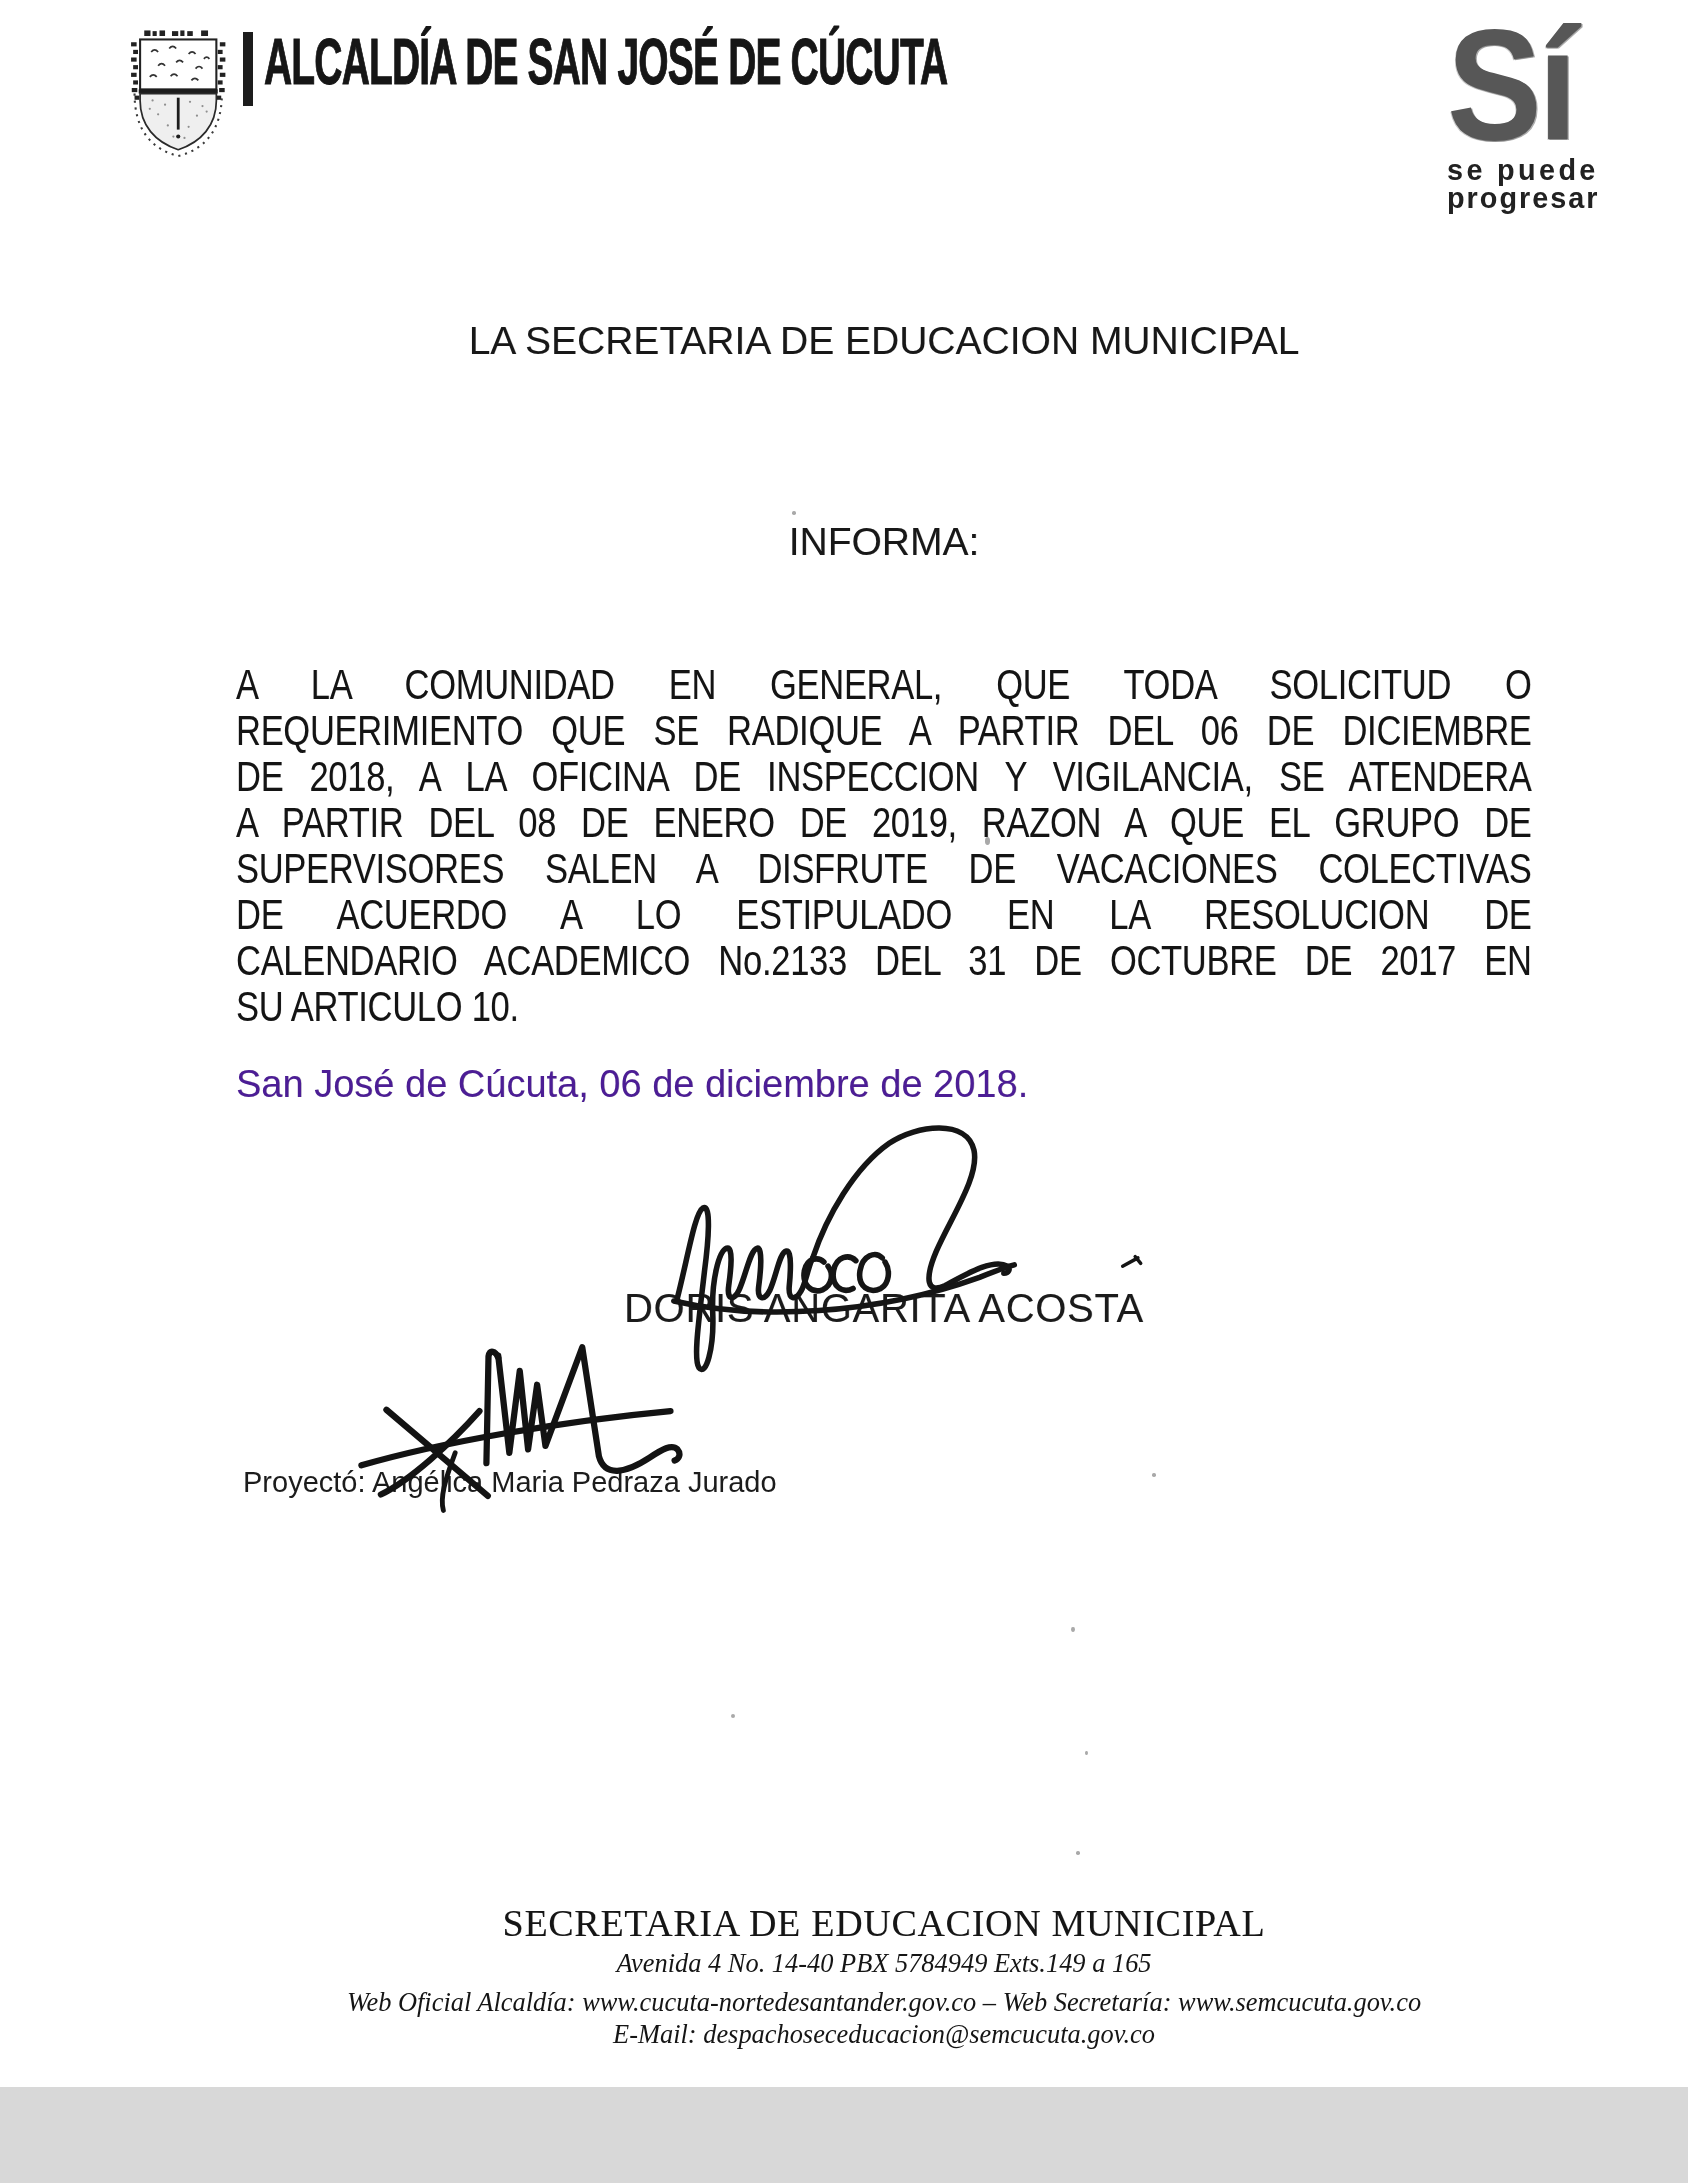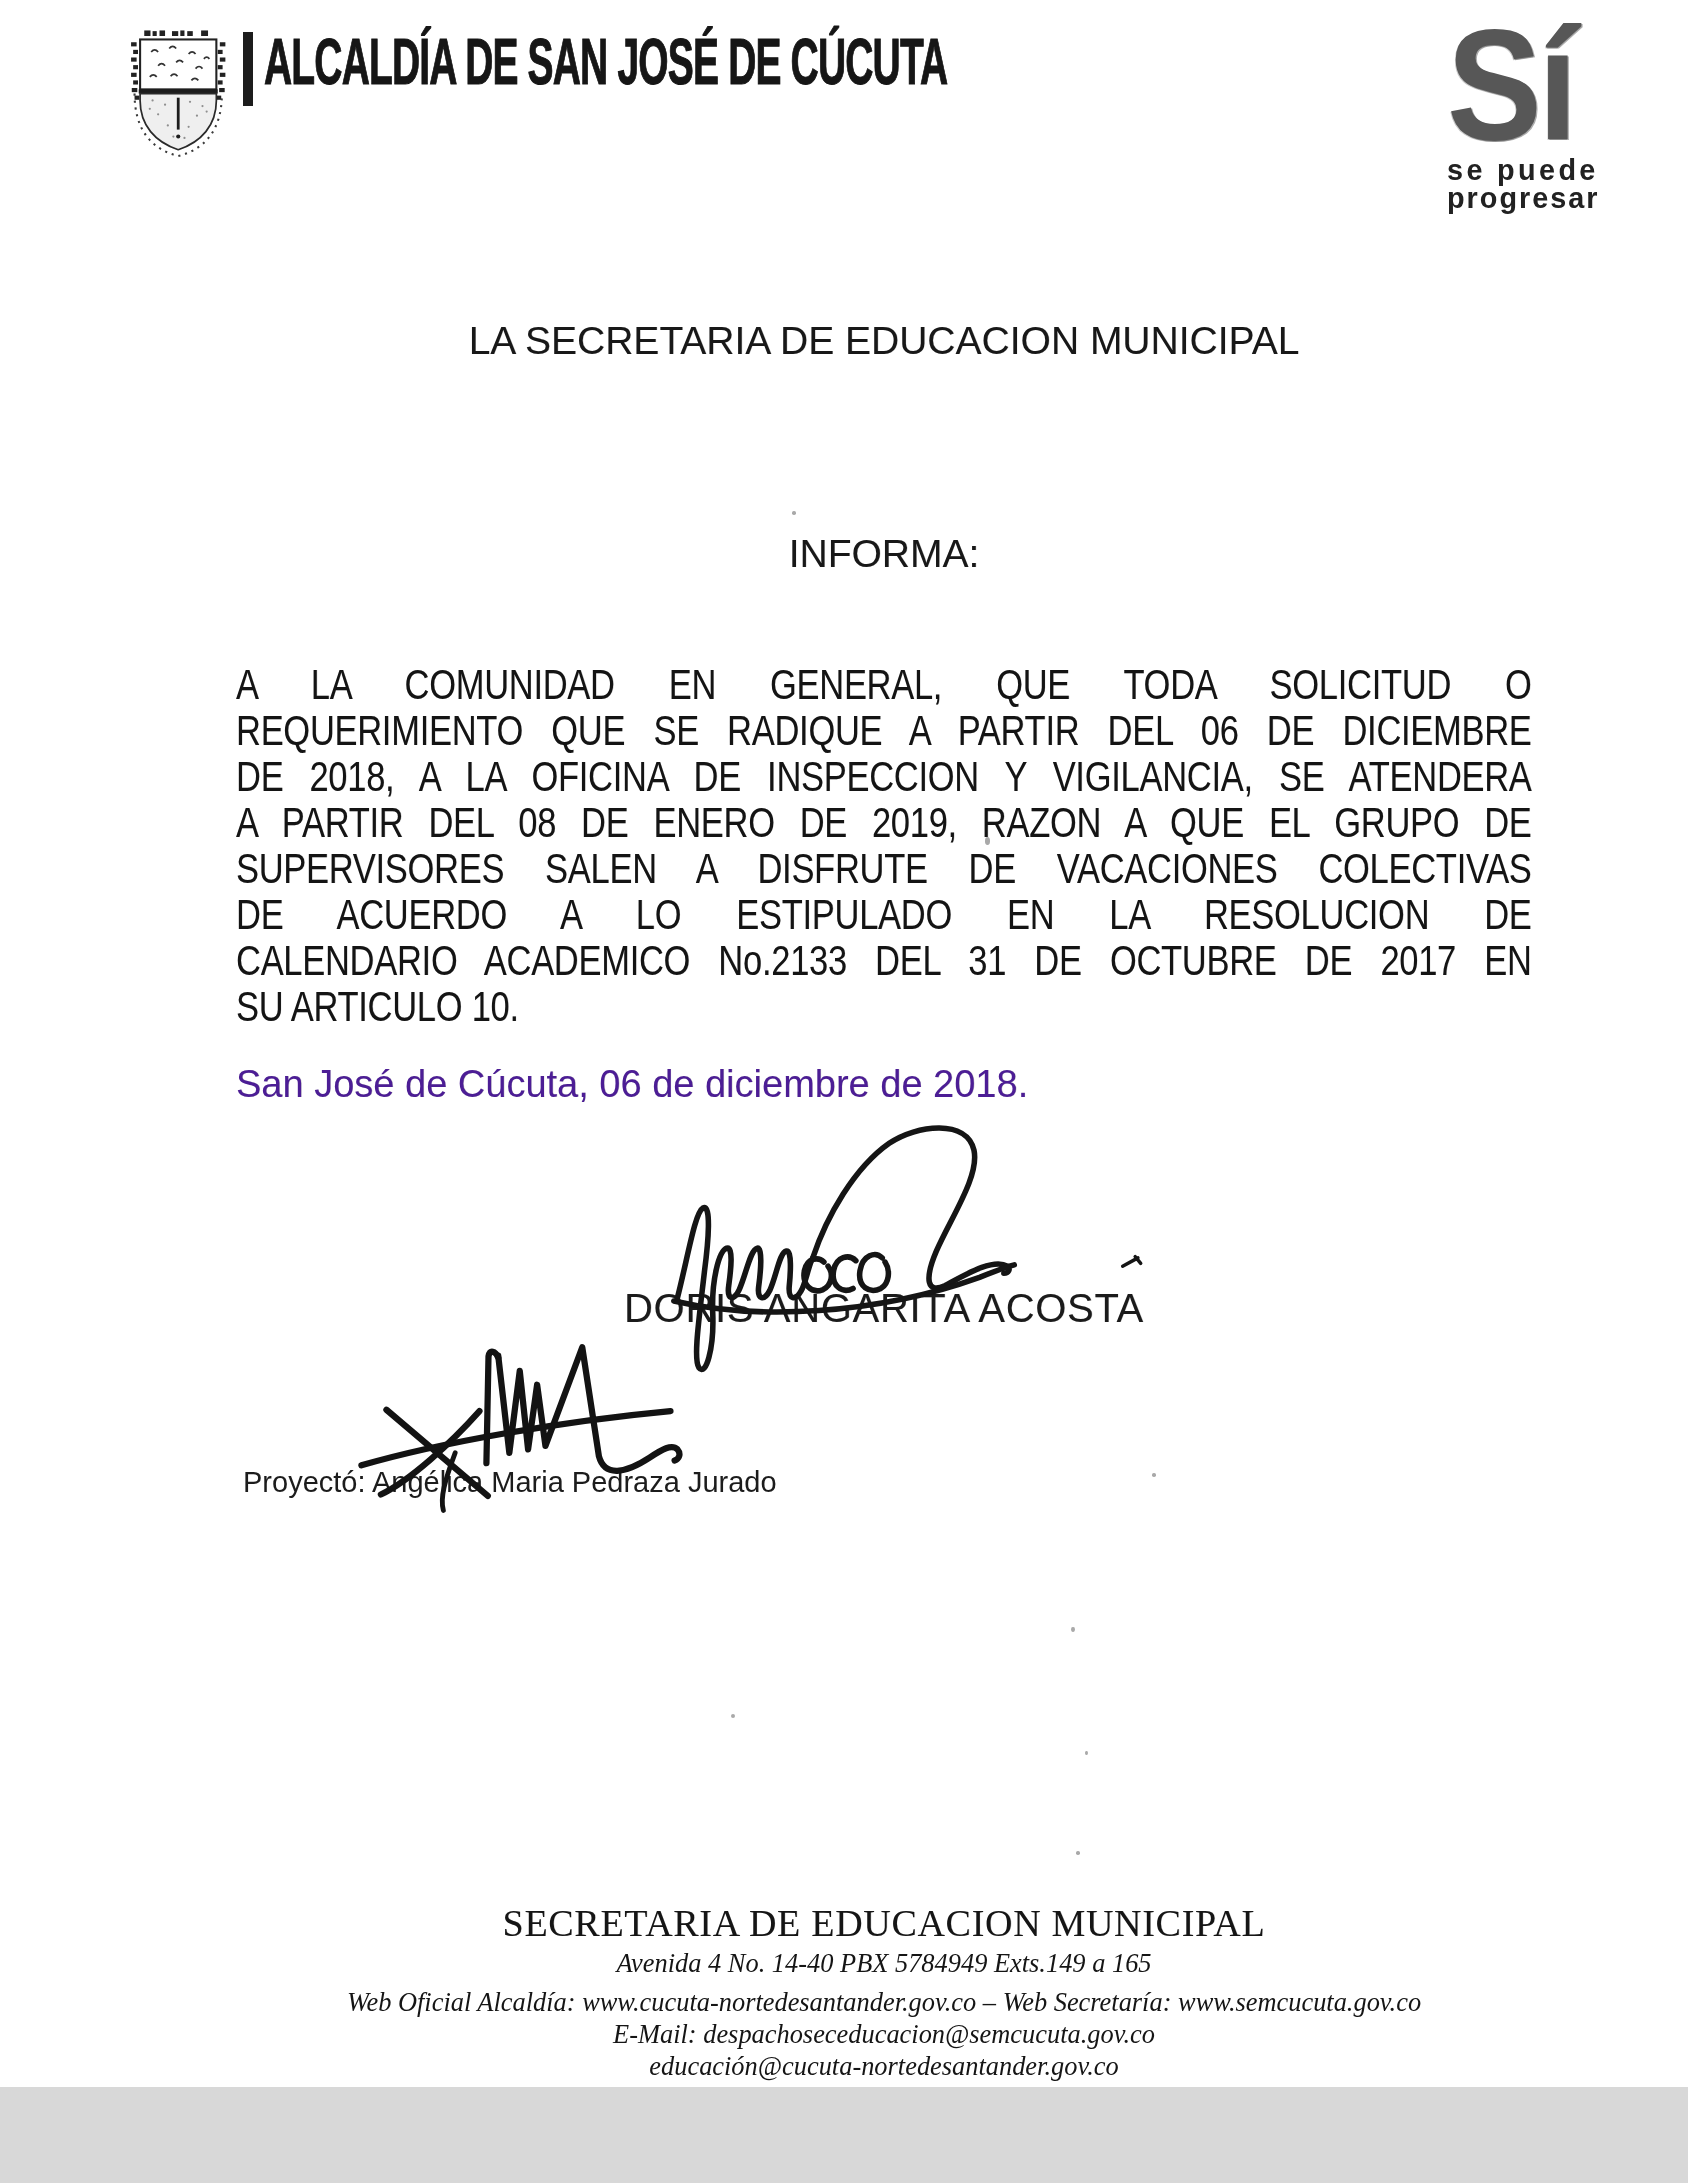--- a/index.html
+++ b/index.html
@@ -35,21 +35,21 @@
     font-weight:700; color:#222222; line-height:28px; font-size:30px;
     transform:scaleX(0.96); transform-origin:left top; white-space:nowrap;
   }
   #si-tag1{ letter-spacing:3.5px; margin-top:1.4px; }
   #si-tag2{ letter-spacing:2.1px; }
 
   
   .col{ position:absolute; left:236px; width:1296px; }
 
   #doc-title{ top:318px; text-align:center; font-size:39px; line-height:45px; color:#181818; }
-  #informa{ top:532px; text-align:center; font-size:39px; color:#181818; }
+  #informa{ top:520px; text-align:center; font-size:39px; color:#181818; }
 
   #body-par{
     position:absolute; left:236px; top:662px; width:1580px;
     transform:scaleX(0.82); transform-origin:left top;
   }
   .bline{
     font-size:42px; line-height:46px; letter-spacing:-0.3px; color:#141414;
     text-align:justify; text-align-last:justify; text-justify:inter-word;
   }
   .bline.last{ text-align:left; text-align-last:left; }
@@ -205,21 +205,20 @@
 
   <div id="prepared">
     <div>Proyectó: Angélica Maria Pedraza Jurado</div>
   </div>
 
   <div id="footer">
     <div class="org ink">SECRETARIA DE EDUCACION MUNICIPAL</div>
     <div class="it gap">Avenida 4 No. 14-40 PBX 5784949 Exts.149 a 165</div>
     <div class="it">Web Oficial Alcaldía: www.cucuta-nortedesantander.gov.co – Web Secretaría: www.semcucuta.gov.co</div>
     <div class="it">E-Mail: despachoseceducacion@semcucuta.gov.co</div>
-    <div class="it">educación@cucuta-nortedesantander.gov.co</div>
   </div>
 
   <div class="speck" style="left:985px;top:837px;width:4.9px;height:7.6px;"></div>
   <div class="speck" style="left:731px;top:1714px;width:4.2px;height:4.2px;"></div>
   <div class="speck" style="left:1152px;top:1473px;width:3.5px;height:3.5px;"></div>
   <div class="speck" style="left:1071px;top:1627px;width:3.5px;height:4.9px;"></div>
   <div class="speck" style="left:1085px;top:1751px;width:2.8px;height:4.2px;"></div>
   <div class="speck" style="left:1076px;top:1851px;width:3.5px;height:3.5px;"></div>
   <div class="speck" style="left:792px;top:511px;width:3.5px;height:3.5px;"></div>
 

